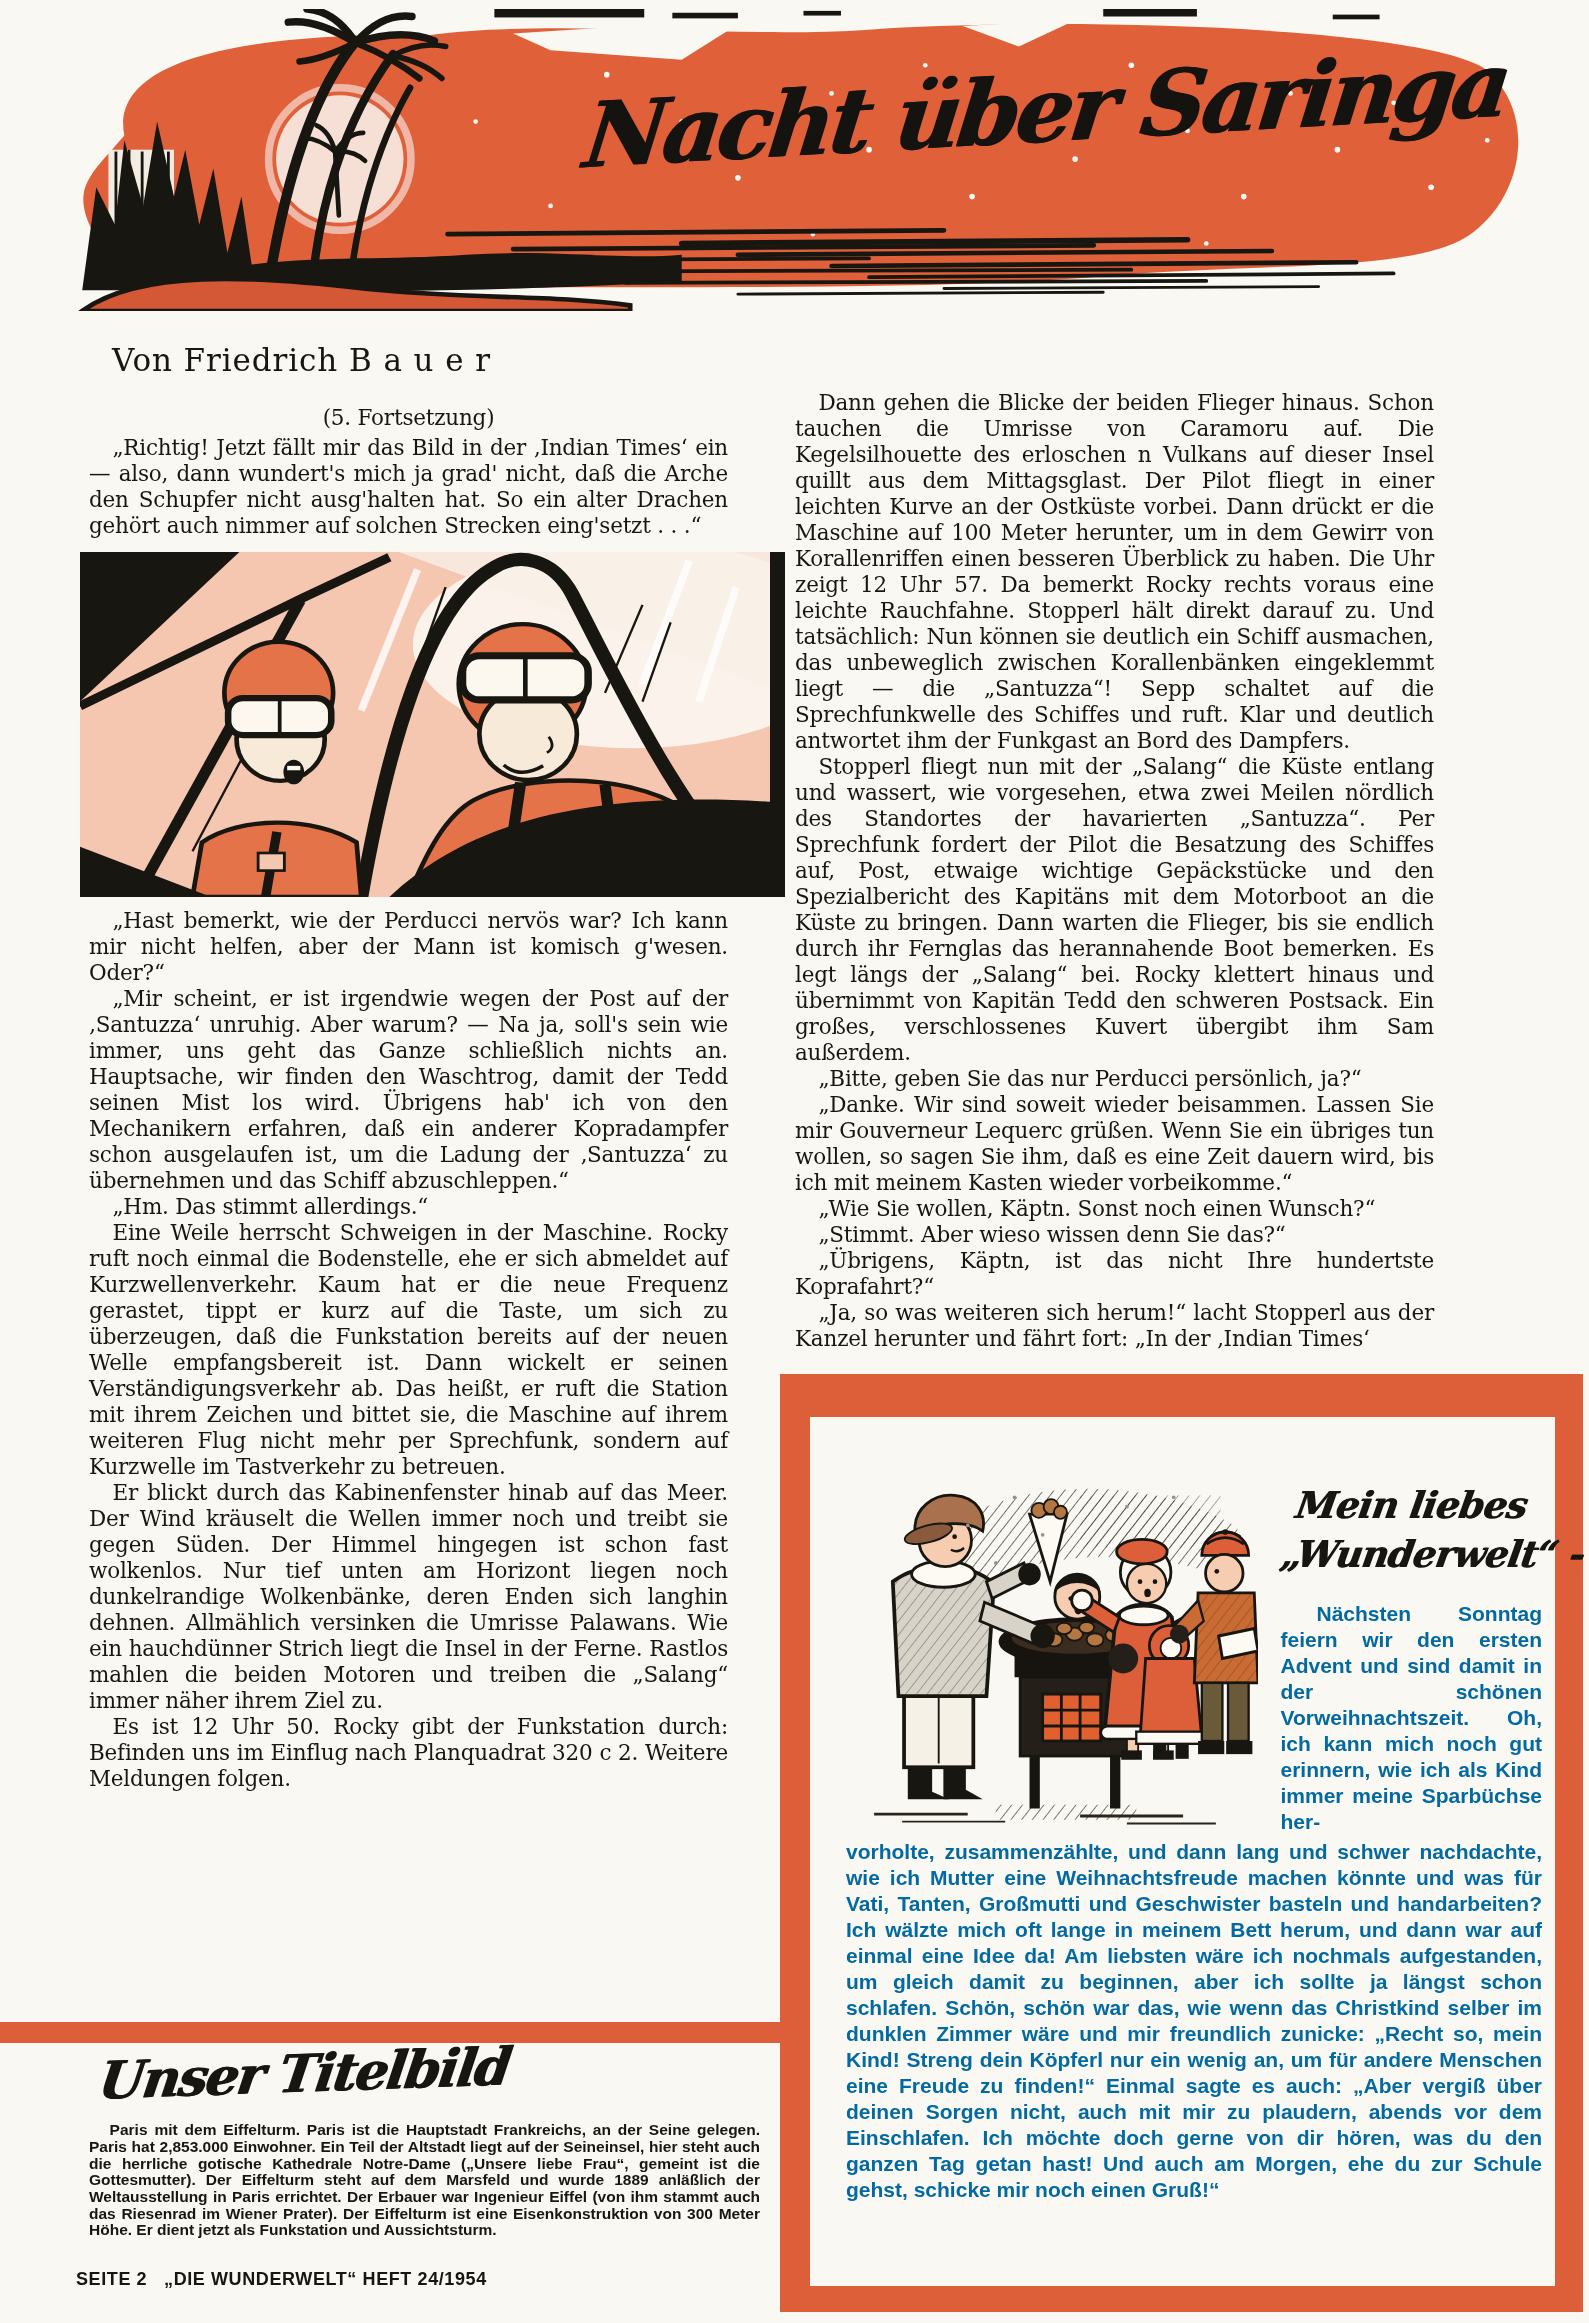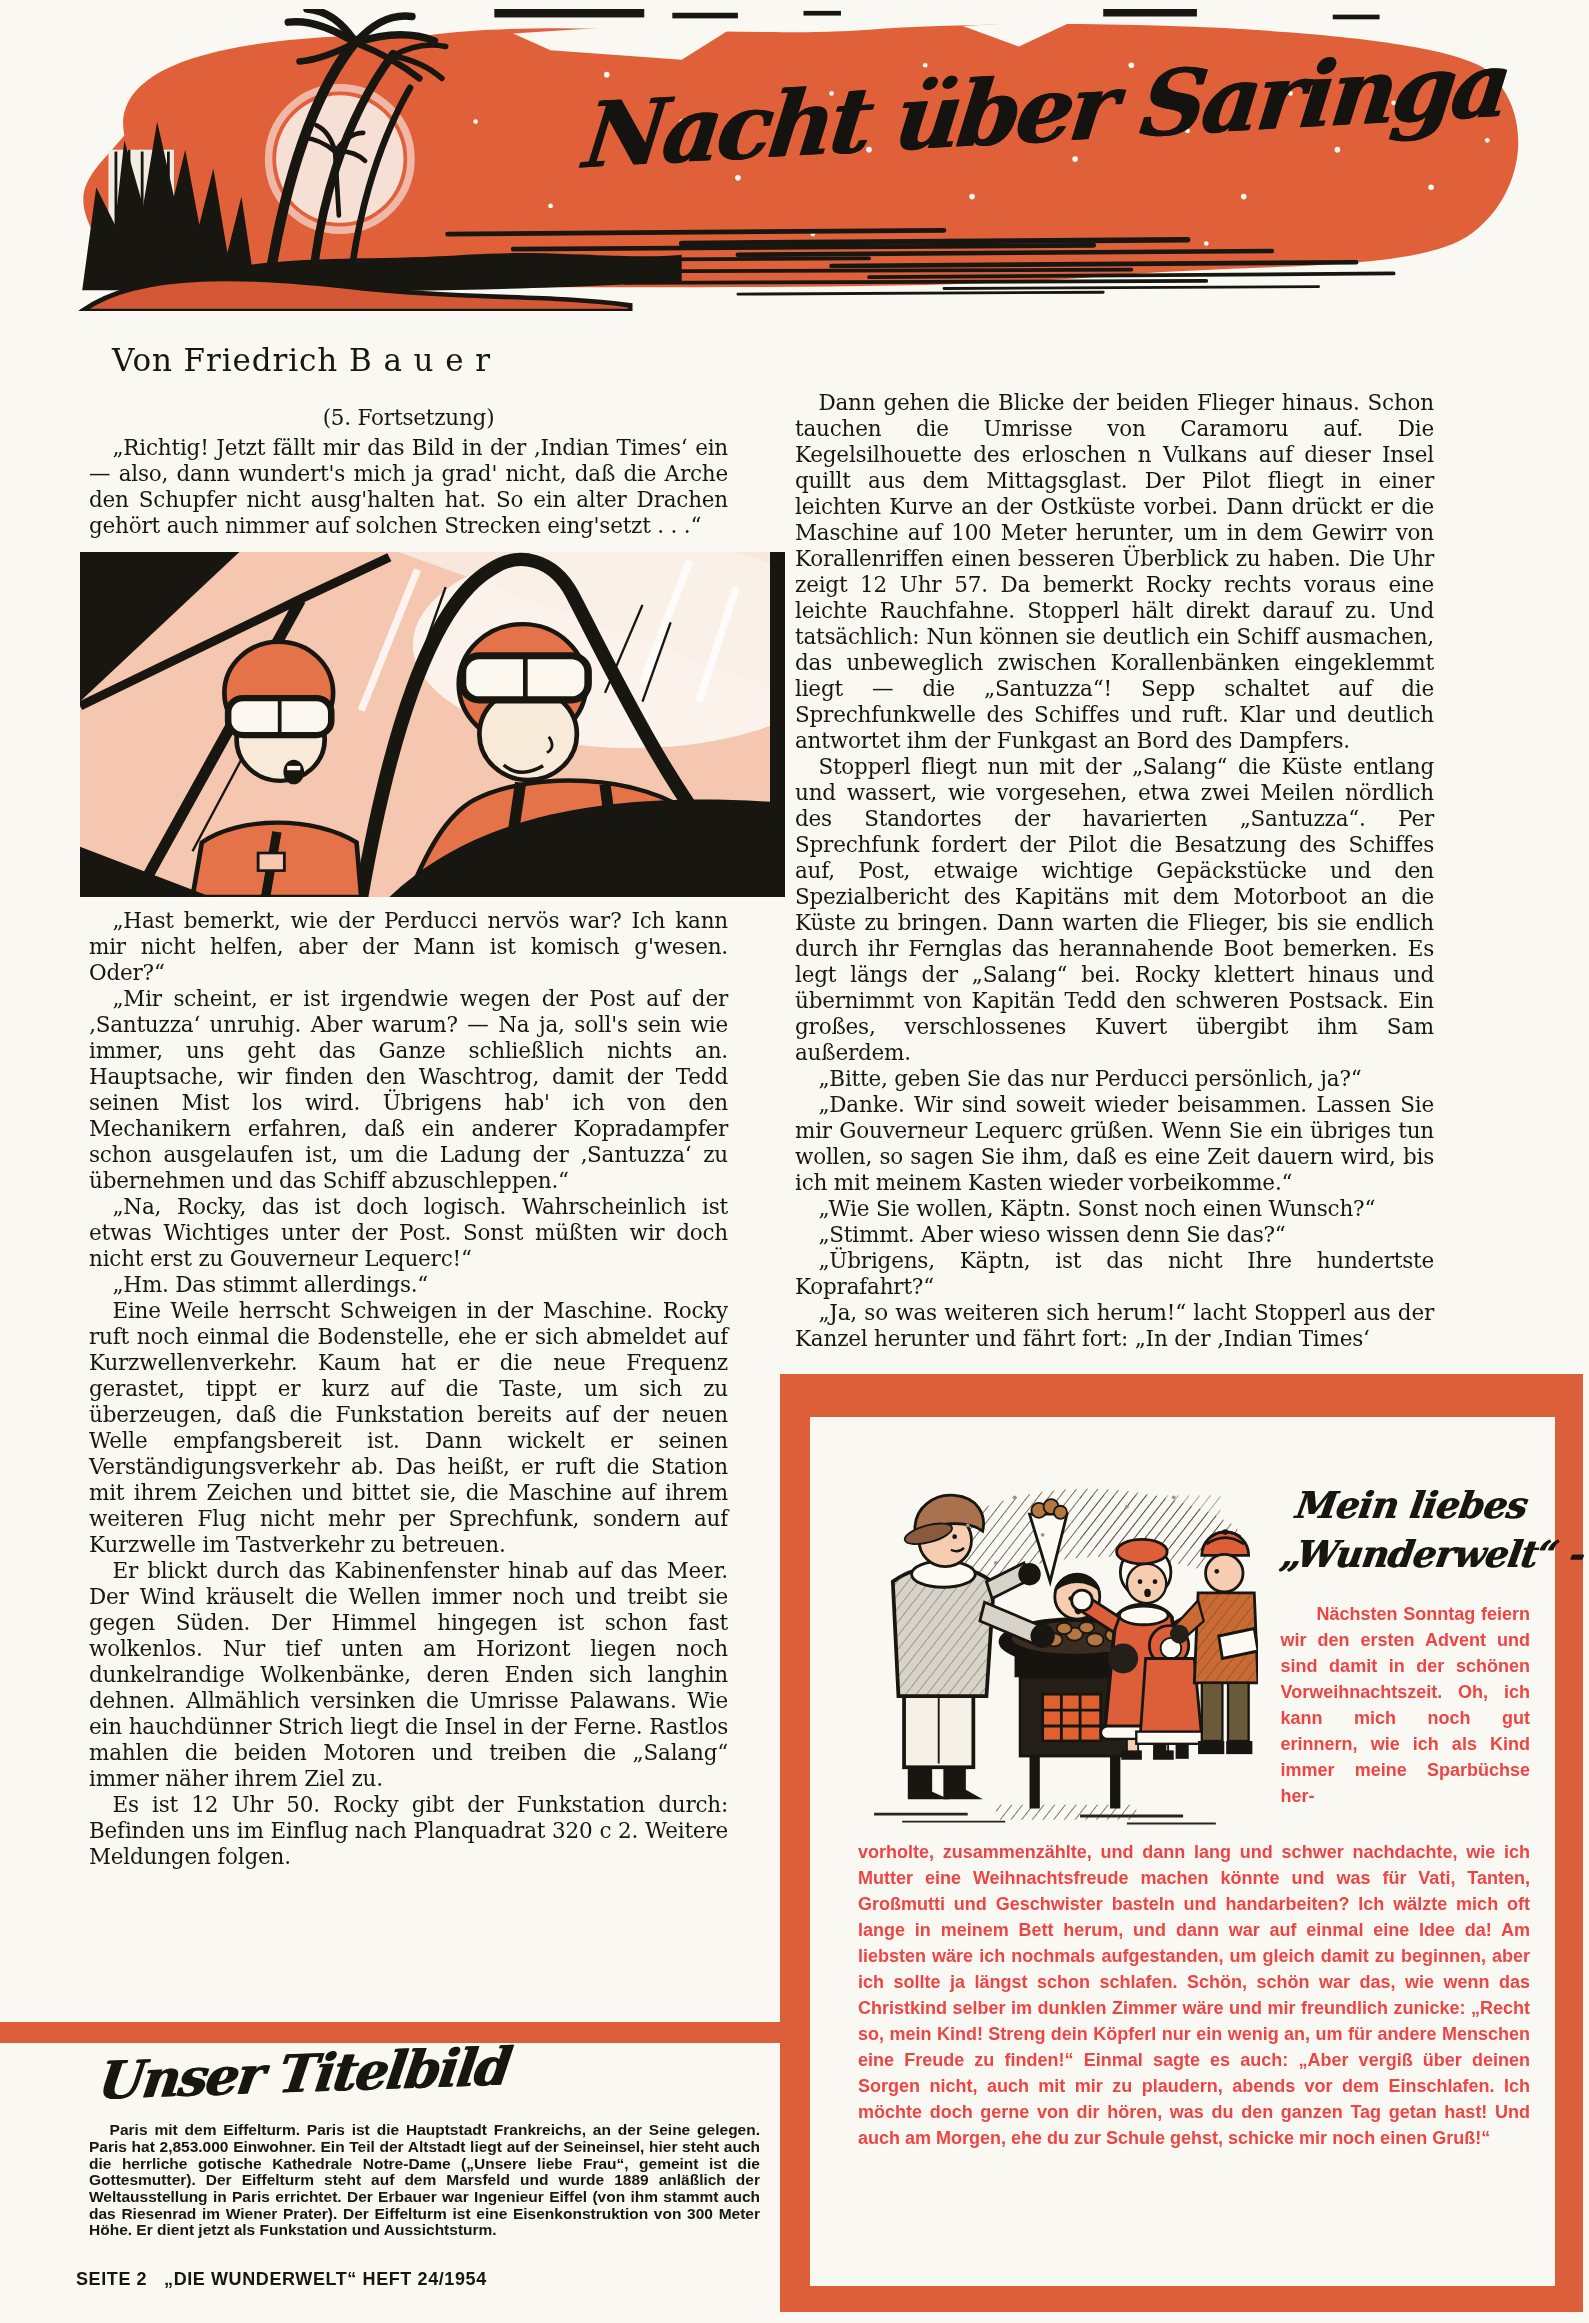--- a/index.html
+++ b/index.html
@@ -35,22 +35,22 @@
   
   .orange-box{position:absolute;left:780px;top:1374px;width:803px;height:938px;background:#dd5f3a;}
   .white-panel{position:absolute;left:30px;top:43px;right:28px;bottom:26px;background:#faf8f2;
         padding:22.5px 13px 17px 36px;box-sizing:border-box;}
   .vendor-fig{float:left;width:412px;height:390px;margin:1.9px 22.5px 5.6px 0;}
   .vendor-fig svg{width:100%;height:100%;display:block;}
   .letter-head{padding-top:41px;text-align:center;}
   .letter-head .l1,.letter-head .l2{font-size:37px;font-weight:bold;font-style:italic;
         letter-spacing:-0.9px;transform:skewX(-9deg);text-shadow:0.9px 0 0 #15130f;line-height:49px;
         white-space:nowrap;}
-  .letter p{font-family:"Liberation Sans", sans-serif;font-weight:700;font-size:18px;
-        line-height:26px;text-align:justify;margin:12px;color:#ef4444;}
+  .letter p{font-family:"Liberation Sans", sans-serif;font-weight:700;font-size:21px;
+        line-height:26px;text-align:justify;margin:0;color:#0369a1;}
   .letter-intro{margin-top:22.5px !important;text-indent:36px;}
   .letter-body{clear:left;padding-top:1.9px;}
 </style>
 </head>
 <body>
 
 <div class="page">
 
   <div class="header-art">
     <svg viewBox="0 0 1612 322" preserveAspectRatio="none">
@@ -208,21 +208,20 @@
           <path d="M500,210 Q508,222 498,228" fill="none" stroke="#181611" stroke-width="3"></path>
         </g>
 
         <path d="M330,392 C420,300 560,270 752,285 L752,392 Z" fill="#181611"></path>
         <polygon points="0,392 0,335 140,392" fill="#181611"></polygon>
       </svg>
     </div>
 
     <p>„Hast bemerkt, wie der Perducci nervös war? Ich kann mir nicht helfen, aber der Mann ist komisch g'wesen. Oder?“</p>
     <p>„Mir scheint, er ist irgendwie wegen der Post auf der ‚Santuzza‘ unruhig. Aber warum? — Na ja, soll's sein wie immer, uns geht das Ganze schließlich nichts an. Hauptsache, wir finden den Waschtrog, damit der Tedd seinen Mist los wird. Übrigens hab' ich von den Mechanikern erfahren, daß ein anderer Kopradampfer schon ausgelaufen ist, um die Ladung der ‚Santuzza‘ zu übernehmen und das Schiff abzuschleppen.“</p>
-    <p>„Na, Rocky, das ist doch logisch. Wahrscheinlich ist etwas Wichtiges unter der Post. Sonst müßten wir doch nicht erst zu Gouverneur Lequerc!“</p>
     <p>„Hm. Das stimmt allerdings.“</p>
     <p>Eine Weile herrscht Schweigen in der Maschine. Rocky ruft noch einmal die Bodenstelle, ehe er sich abmeldet auf Kurzwellenverkehr. Kaum hat er die neue Frequenz gerastet, tippt er kurz auf die Taste, um sich zu überzeugen, daß die Funkstation bereits auf der neuen Welle empfangsbereit ist. Dann wickelt er seinen Verständigungsverkehr ab. Das heißt, er ruft die Station mit ihrem Zeichen und bittet sie, die Maschine auf ihrem weiteren Flug nicht mehr per Sprechfunk, sondern auf Kurzwelle im Tastverkehr zu betreuen.</p>
     <p>Er blickt durch das Kabinenfenster hinab auf das Meer. Der Wind kräuselt die Wellen immer noch und treibt sie gegen Süden. Der Himmel hingegen ist schon fast wolkenlos. Nur tief unten am Horizont liegen noch dunkelrandige Wolkenbänke, deren Enden sich langhin dehnen. Allmählich versinken die Umrisse Palawans. Wie ein hauchdünner Strich liegt die Insel in der Ferne. Rastlos mahlen die beiden Motoren und treiben die „Salang“ immer näher ihrem Ziel zu.</p>
     <p>Es ist 12 Uhr 50. Rocky gibt der Funkstation durch: Befinden uns im Einflug nach Planquadrat 320 c 2. Weitere Meldungen folgen.</p>
   </div>
 
   <div class="col col-right">
     <p>Dann gehen die Blicke der beiden Flieger hinaus. Schon tauchen die Umrisse von Caramoru auf. Die Kegelsilhouette des erloschen n Vulkans auf dieser Insel quillt aus dem Mittagsglast. Der Pilot fliegt in einer leichten Kurve an der Ostküste vorbei. Dann drückt er die Maschine auf 100 Meter herunter, um in dem Gewirr von Korallenriffen einen besseren Überblick zu haben. Die Uhr zeigt 12 Uhr 57. Da bemerkt Rocky rechts voraus eine leichte Rauchfahne. Stopperl hält direkt darauf zu. Und tatsächlich: Nun können sie deutlich ein Schiff ausmachen, das unbeweglich zwischen Korallenbänken eingeklemmt liegt — die „Santuzza“! Sepp schaltet auf die Sprechfunkwelle des Schiffes und ruft. Klar und deutlich antwortet ihm der Funkgast an Bord des Dampfers.</p>
     <p>Stopperl fliegt nun mit der „Salang“ die Küste entlang und wassert, wie vorgesehen, etwa zwei Meilen nördlich des Standortes der havarierten „Santuzza“. Per Sprechfunk fordert der Pilot die Besatzung des Schiffes auf, Post, etwaige wichtige Gepäckstücke und den Spezialbericht des Kapitäns mit dem Motorboot an die Küste zu bringen. Dann warten die Flieger, bis sie endlich durch ihr Fernglas das herannahende Boot bemerken. Es legt längs der „Salang“ bei. Rocky klettert hinaus und übernimmt von Kapitän Tedd den schweren Postsack. Ein großes, verschlossenes Kuvert übergibt ihm Sam außerdem.</p>
     <p>„Bitte, geben Sie das nur Perducci persönlich, ja?“</p>

